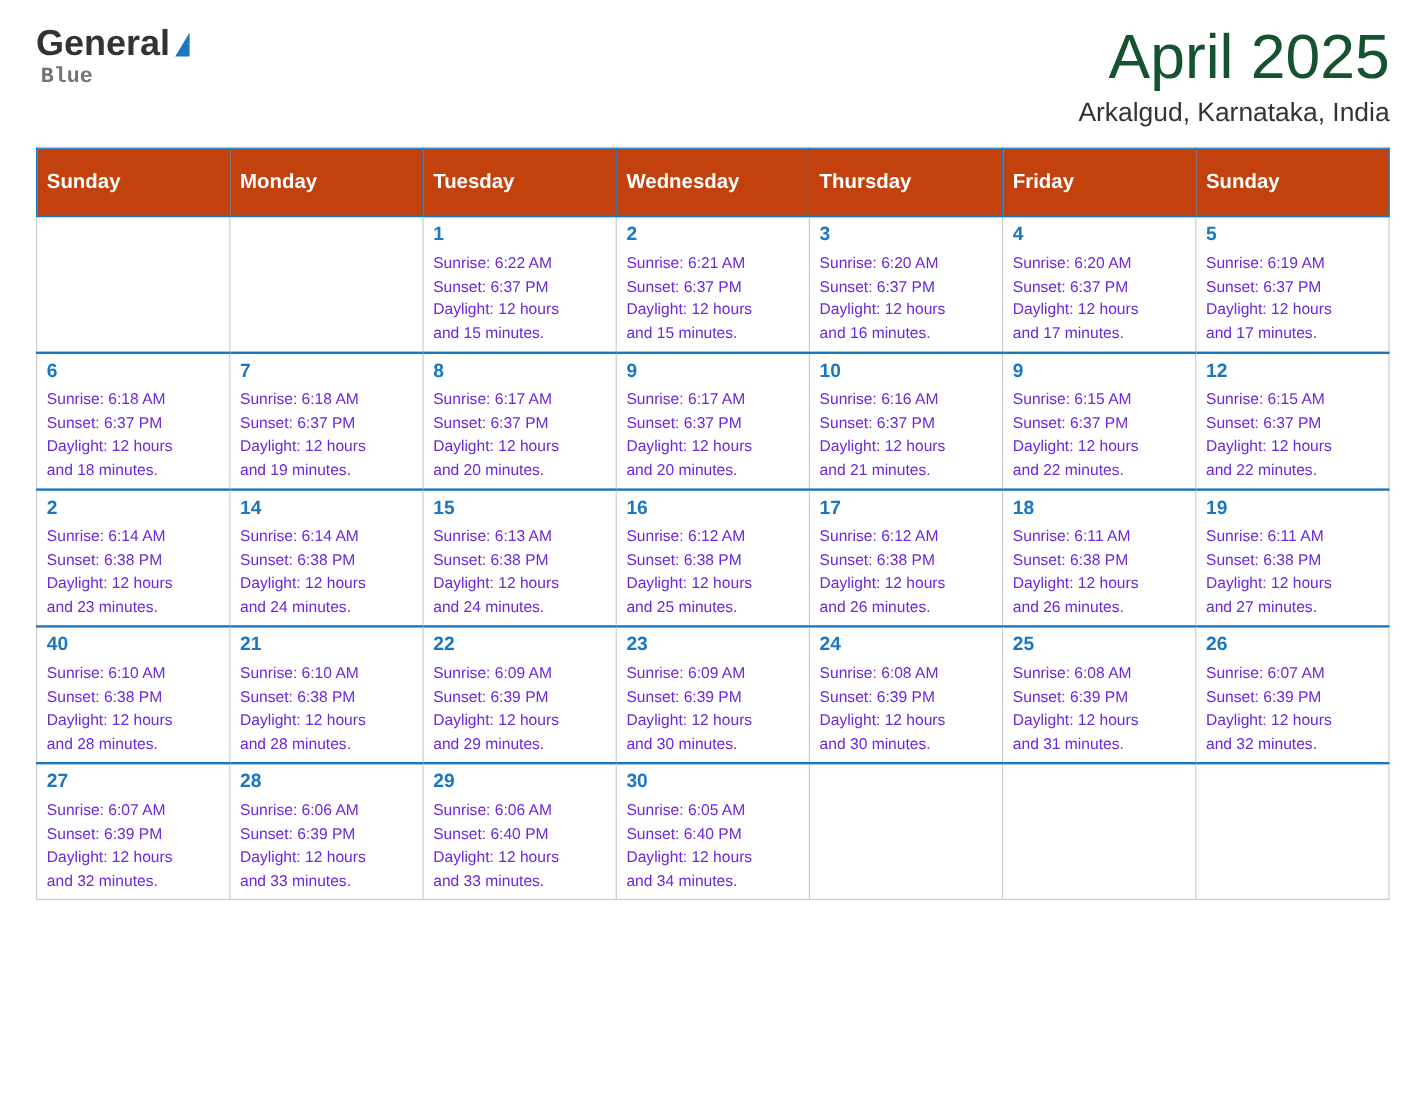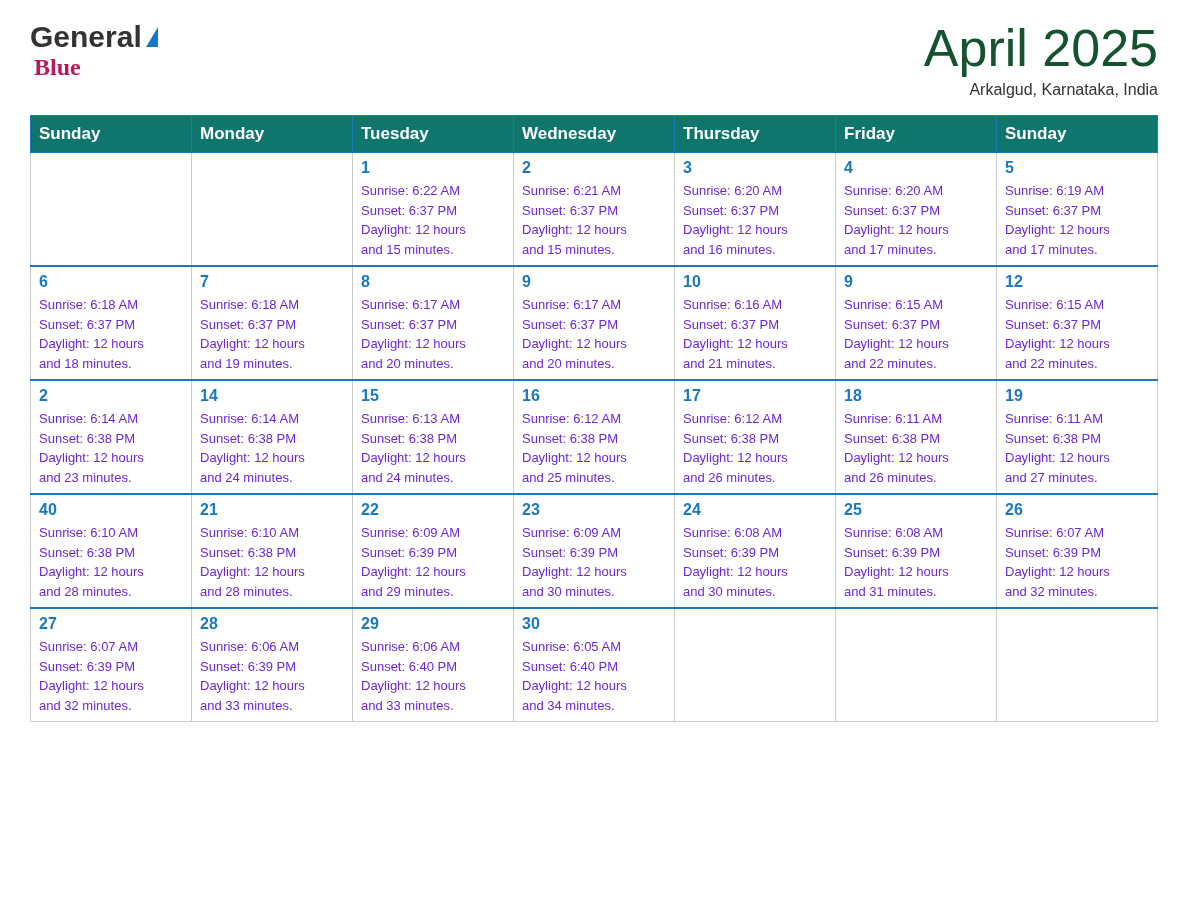--- a/index.html
+++ b/index.html
@@ -29,35 +29,35 @@
     .title-area {
       text-align: right;
     }
     .calendar-title {
       font-size: 52px;
       font-weight: normal;
       color: #14532d;
       line-height: 1.1;
     }
     .calendar-subtitle {
-      font-size: 16px;
+      font-size: 22px;
       color: #333;
       margin-top: 4px;
     }
     .calendar-table {
       width: 100%;
       border-collapse: collapse;
       table-layout: fixed;
     }
     .calendar-table thead tr th {
-      background-color: #0f766e;
+      background-color: #c2410c;
       color: #fff;
       font-size: 17px;
       font-weight: bold;
-      padding: 8px 8px;
+      padding: 18px 8px;
       text-align: left;
       border: 1px solid #1a78c2;
     }
     .calendar-table tbody tr td {
       vertical-align: top;
       border: 1px solid #ccc;
       padding: 6px 8px;
       font-size: 13px;
       color: #333;
       height: 110px;
@@ -94,21 +94,21 @@
 </head>
 <body>
 
 <div class="header-area">
   <div class="logo">
     <div class="logo-row">
       <span style="font-size:30px;font-weight:bold;color:#333;font-family:Arial,sans-serif;">General</span>
       <span class="logo-triangle"></span>
     </div>
     <div>
-      <span style="font-size:24px;font-weight:bold;color:#be185d;font-family:Liberation Serif, serif;margin-left:4px;">Blue</span>
+      <span style="font-size:18px;font-weight:bold;color:#737373;font-family:Liberation Mono, monospace;margin-left:4px;">Blue</span>
     </div>
   </div>
   <div class="title-area">
     <div class="calendar-title">April 2025</div>
     <div class="calendar-subtitle">Arkalgud, Karnataka, India</div>
   </div>
 </div>
 
 <table class="calendar-table">
   <thead>

